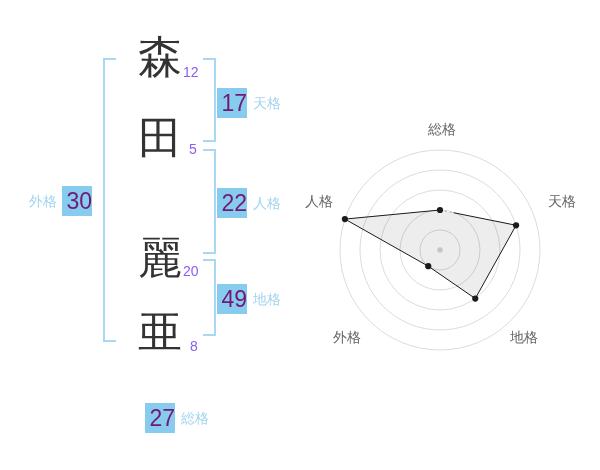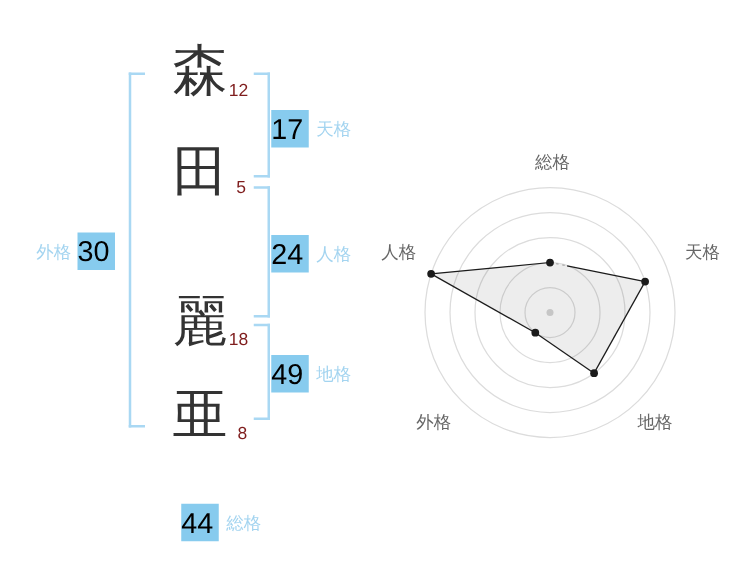--- a/index.html
+++ b/index.html
@@ -18,21 +18,21 @@
     width: 70px;
     text-align: center;
     font-size: 44px;
     line-height: 44px;
     color: #333333;
   }
   .stroke-count {
     position: absolute;
     font-size: 14px;
     line-height: 14px;
-    color: #7f1d1d;
+    color: #8b5cf6;
   }
   
   .bracket {
     position: absolute;
     width: 11px;
   }
   .bracket.left {
     border-left: 2px solid #a9d8f3;
     border-top: 2px solid #a9d8f3;
     border-bottom: 2px solid #a9d8f3;
@@ -41,24 +41,24 @@
     border-right: 2px solid #a9d8f3;
     border-top: 2px solid #a9d8f3;
     border-bottom: 2px solid #a9d8f3;
   }
   
   .badge {
     position: absolute;
     width: 30px;
     height: 30px;
     background: #87cbee;
-    color: #000000;
+    color: #701a75;
     font-size: 23px;
     line-height: 30px;
-    text-align: left;
+    text-align: right;
   }
   .score-label {
     position: absolute;
     font-size: 14px;
     line-height: 14px;
     color: #a3d4f0;
   }
   
   .radar-svg {
     position: absolute;
@@ -77,41 +77,41 @@
 
 <div class="canvas">
 
   <div class="kanji" style="top:35px">森</div>
   <div class="kanji" style="top:116px">田</div>
   <div class="kanji" style="top:236px">麗</div>
   <div class="kanji" style="top:310px">亜</div>
 
   <div class="stroke-count" style="left:183px;top:65px">12</div>
   <div class="stroke-count" style="left:189px;top:142px">5</div>
-  <div class="stroke-count" style="left:183px;top:264px">18</div>
+  <div class="stroke-count" style="left:183px;top:264px">20</div>
   <div class="stroke-count" style="left:190px;top:339px">8</div>
 
   <div class="bracket left" style="left:103px;top:58px;height:280px"></div>
   <div class="bracket right" style="left:203px;top:58px;height:80px"></div>
   <div class="bracket right" style="left:203px;top:149px;height:101px"></div>
   <div class="bracket right" style="left:203px;top:259px;height:73px"></div>
 
   <div class="badge" style="left:217px;top:88px">17</div>
   <div class="score-label" style="left:253px;top:96px">天格</div>
 
-  <div class="badge" style="left:217px;top:188px">24</div>
+  <div class="badge" style="left:217px;top:188px">22</div>
   <div class="score-label" style="left:253px;top:196px">人格</div>
 
   <div class="badge" style="left:217px;top:284px">49</div>
   <div class="score-label" style="left:253px;top:292px">地格</div>
 
   <div class="score-label" style="left:20px;top:194px;width:37px;text-align:right">外格</div>
   <div class="badge" style="left:62px;top:186px">30</div>
 
-  <div class="badge" style="left:145px;top:403px">44</div>
+  <div class="badge" style="left:145px;top:403px">27</div>
   <div class="score-label" style="left:181px;top:411px">総格</div>
 
   <svg id="radar-svg" class="radar-svg" width="300" height="260" viewBox="0 0 300 260">
       <circle cx="140" cy="145" r="20" fill="none" stroke="#dcdcdc" stroke-width="1"></circle>
       <circle cx="140" cy="145" r="40" fill="none" stroke="#dcdcdc" stroke-width="1"></circle>
       <circle cx="140" cy="145" r="60" fill="none" stroke="#dcdcdc" stroke-width="1"></circle>
       <circle cx="140" cy="145" r="80" fill="none" stroke="#dcdcdc" stroke-width="1"></circle>
       <circle cx="140" cy="145" r="100" fill="none" stroke="#dcdcdc" stroke-width="1"></circle>
       <polygon points="140,105 216.0845213036123,120.2786404500042 175.2671151375484,193.54101966249686 128.24429495415055,161.18033988749895 44.89434837048465,114.09830056250523" fill="rgba(0,0,0,0.07)" stroke="none"></polygon>
       <line x1="140" y1="105" x2="153.69521383465022" y2="107.75015528100076" stroke="#aaaaaa" stroke-width="1" stroke-dasharray="2 3"></line>

